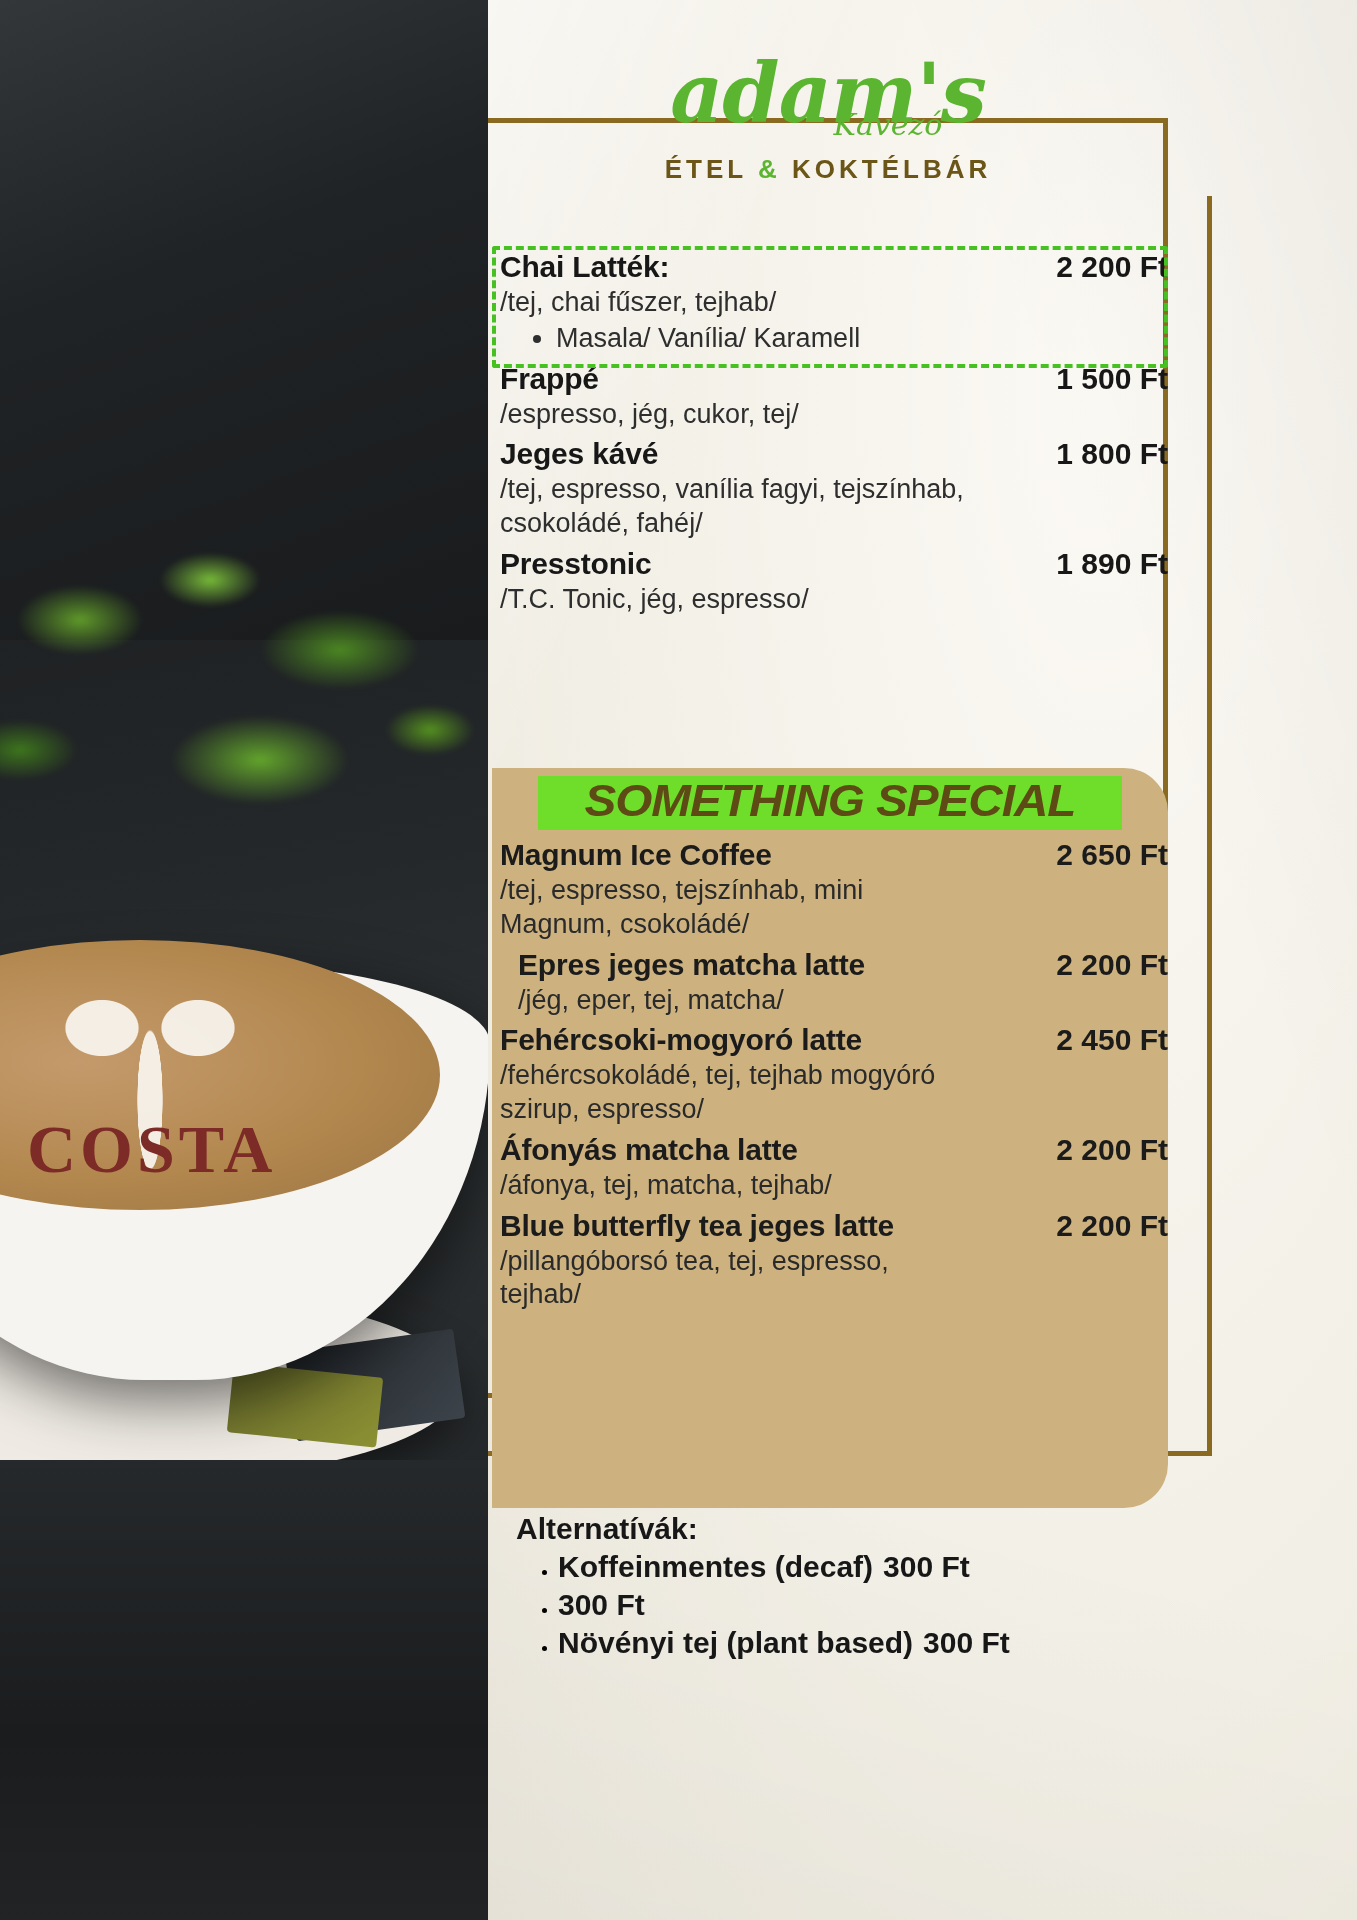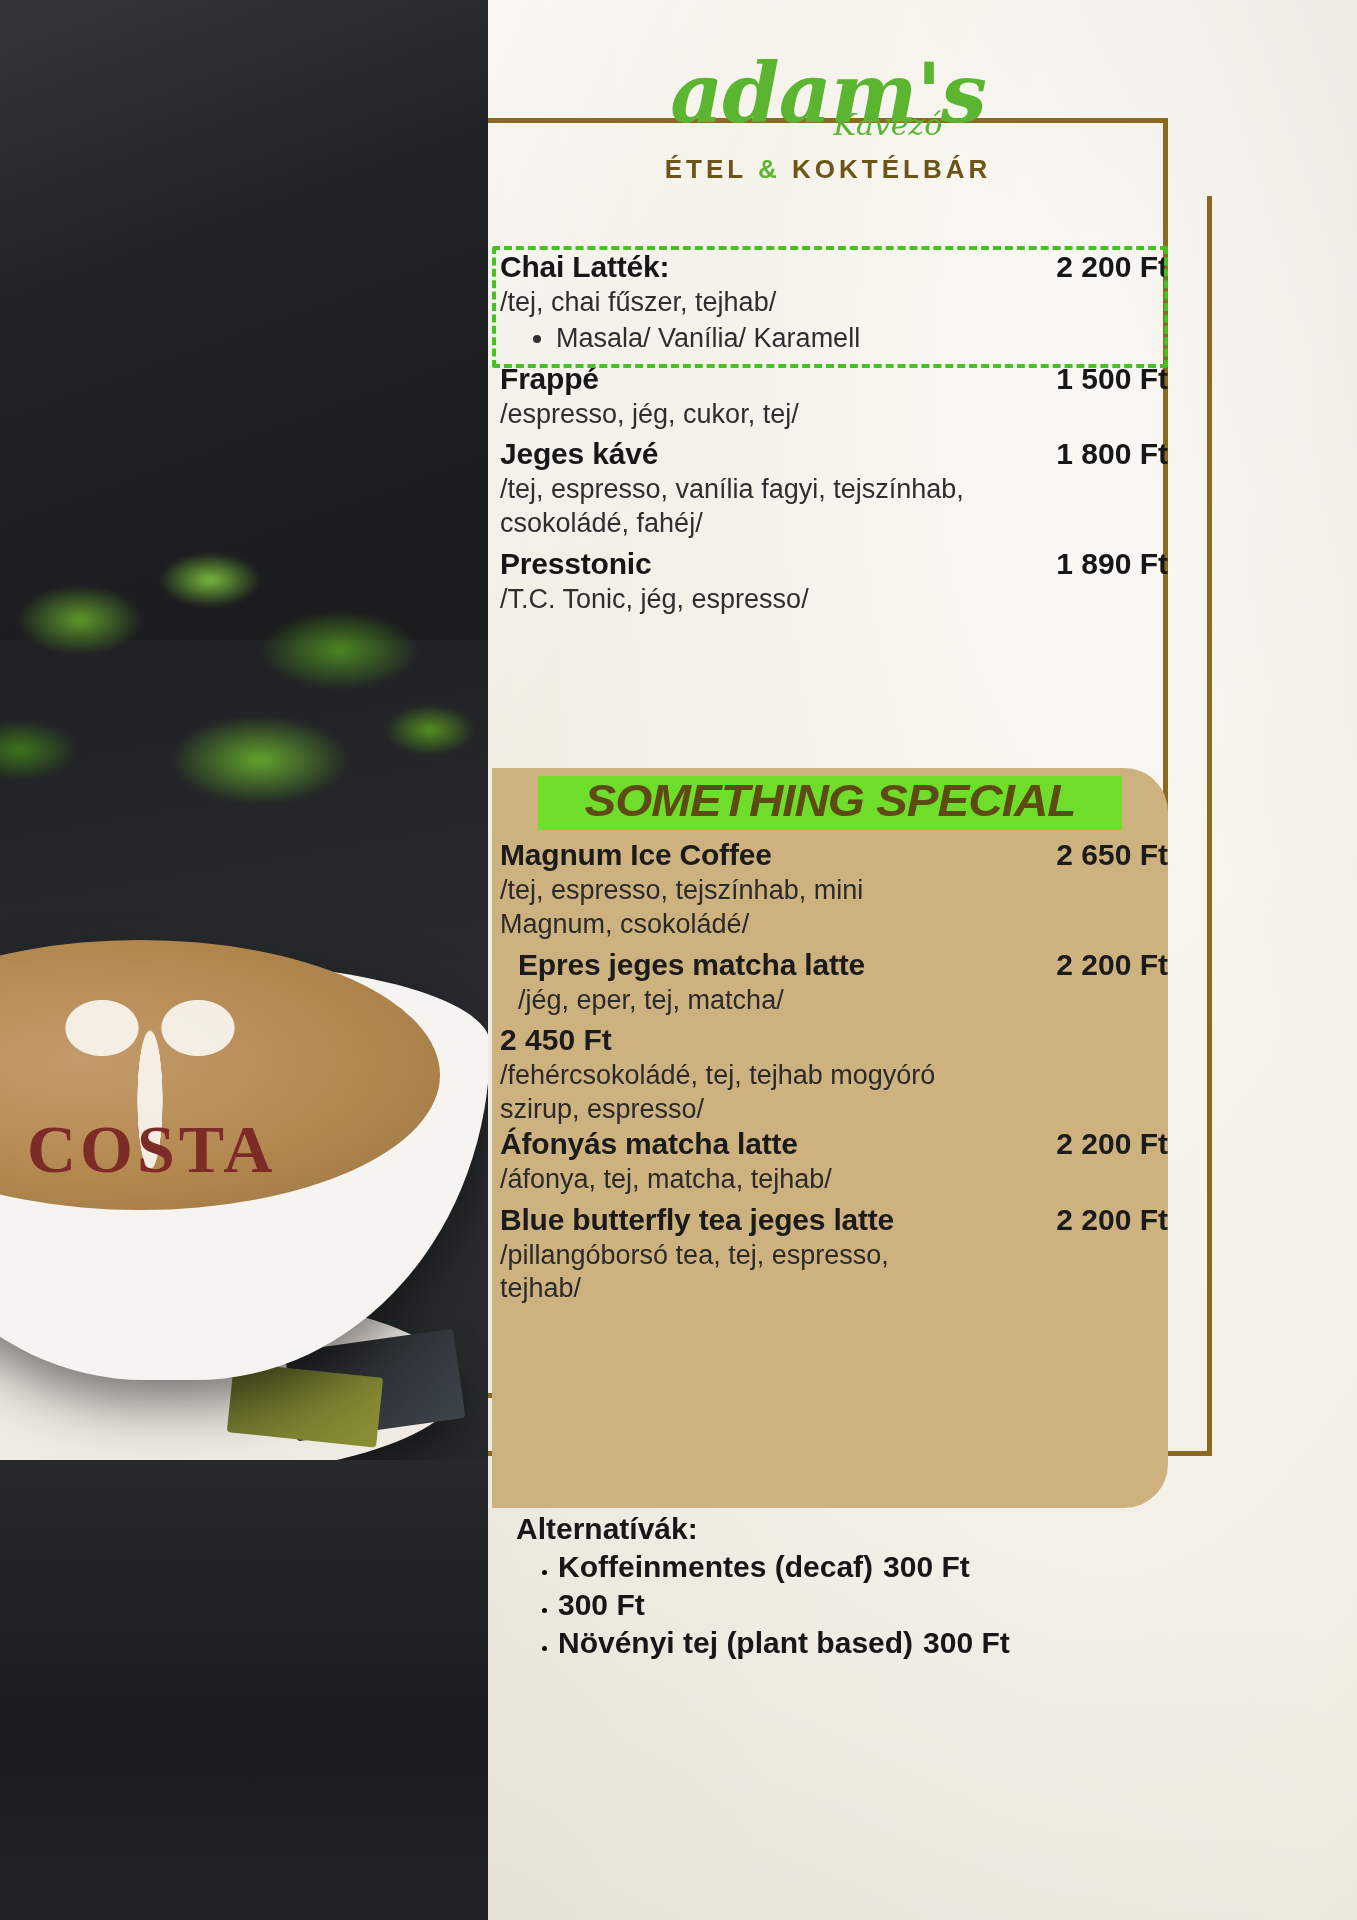--- a/index.html
+++ b/index.html
@@ -429,26 +429,27 @@
     <div style="margin-top:6px;margin-left:18px;">
       <div class="row">
         <span class="item-name">Epres jeges matcha latte</span>
         <span class="item-price">2 200 Ft</span>
       </div>
       <div class="desc">/jég, eper, tej, matcha/</div>
     </div>
 
     <div style="margin-top:6px;">
       <div class="row">
+        <span class="item-name">Fehércsoki-mogyoró latte</span>
         <span class="item-price">2 450 Ft</span>
       </div>
       <div class="desc" style="max-width:480px;">/fehércsokoládé, tej, tejhab mogyóró szirup, espresso/</div>
     </div>
 
-    <div style="">
+    <div style="margin-top:6px;">
       <div class="row">
         <span class="item-name">Áfonyás matcha latte</span>
         <span class="item-price">2 200 Ft</span>
       </div>
       <div class="desc">/áfonya, tej, matcha, tejhab/</div>
     </div>
 
     <div style="margin-top:6px;">
       <div class="row">
         <span class="item-name">Blue butterfly tea jeges latte</span>

